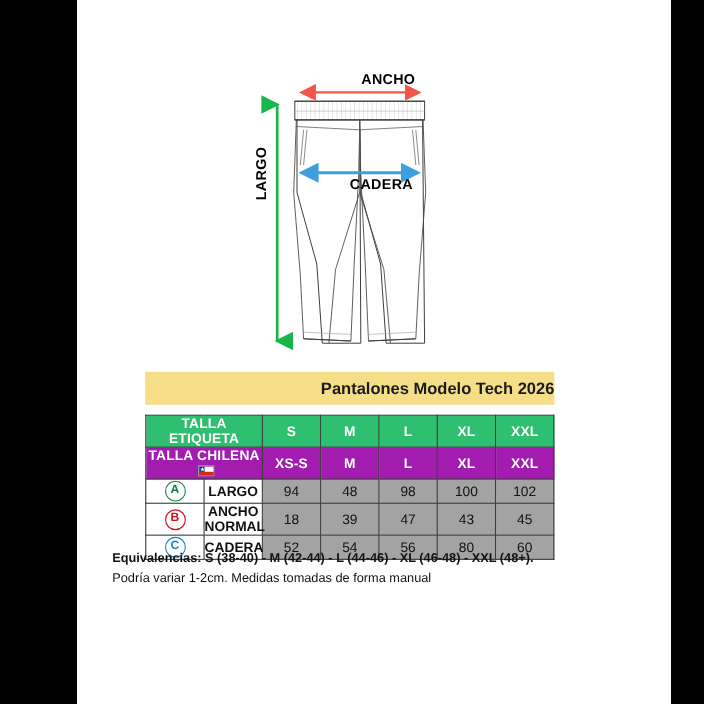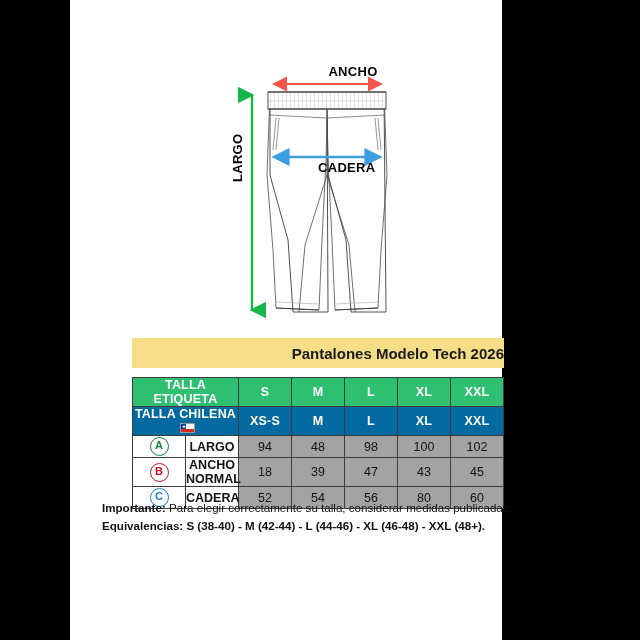--- a/index.html
+++ b/index.html
@@ -19,21 +19,21 @@
     width: 640px;
     height: 640px;
     background: #000000;
   }
 
   
   #canvas {
     position: absolute;
     left: 70px;
     top: 0px;
-    width: 432px;
+    width: 540px;
     height: 640px;
     background: #ffffff;
   }
 
   
   #diagram {
     position: absolute;
     left: 0px;
     top: 0px;
     width: 500px;
@@ -108,21 +108,21 @@
     box-sizing: border-box;
   }
   .hdr-green {
     background: #2fbf71;
     color: #ffffff;
     font-weight: bold;
     font-size: 12.5px;
     letter-spacing: 0.2px;
   }
   .hdr-gray {
-    background: #0369a1;
+    background: #a21caf;
     color: #ffffff;
     font-weight: bold;
     font-size: 12.5px;
     letter-spacing: 0.2px;
   }
   .col-letter {
     width: 30px;
     background: #ffffff;
   }
   .col-name {
@@ -346,18 +346,18 @@
           <td class="col-val">52</td>
           <td class="col-val">54</td>
           <td class="col-val">56</td>
           <td class="col-val">80</td>
           <td class="col-val">60</td>
         </tr>
       </tbody>
     </table>
 
     <div id="footnotes">
-      <p><b>Importante:</b><span> Para elegir correctamente su talla, considerar medidas publicadas.</span></p>
       <p><b>Equivalencias: S (38-40) - M (42-44) - L (44-46) - XL (46-48) - XXL (48+).</b></p>
+      <p>Podría variar 1-2cm. Medidas tomadas de forma manual</p>
     </div>
 
   </div>
 </div>
 
 </body></html>

